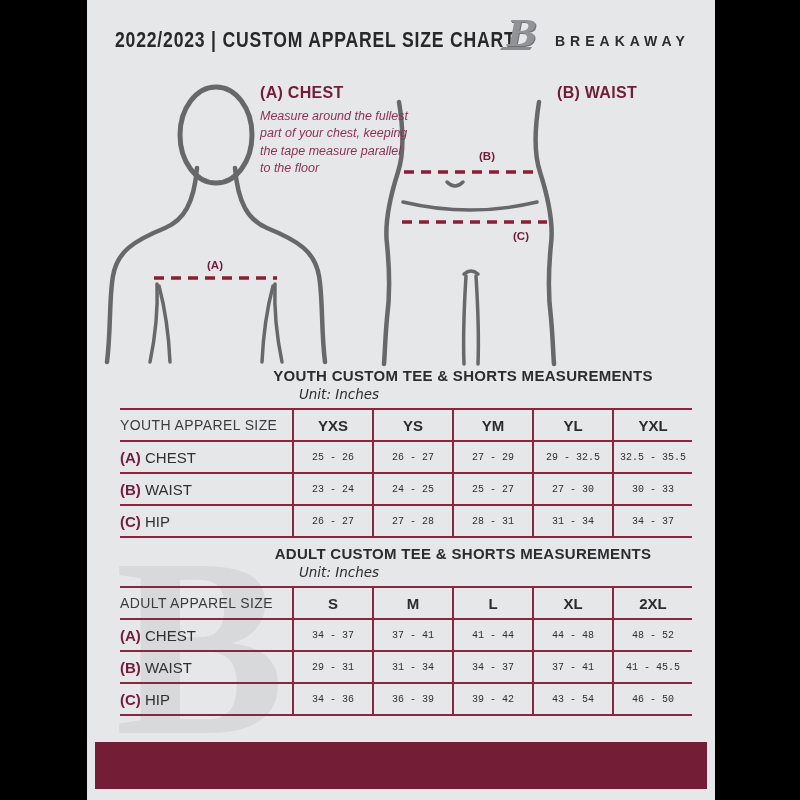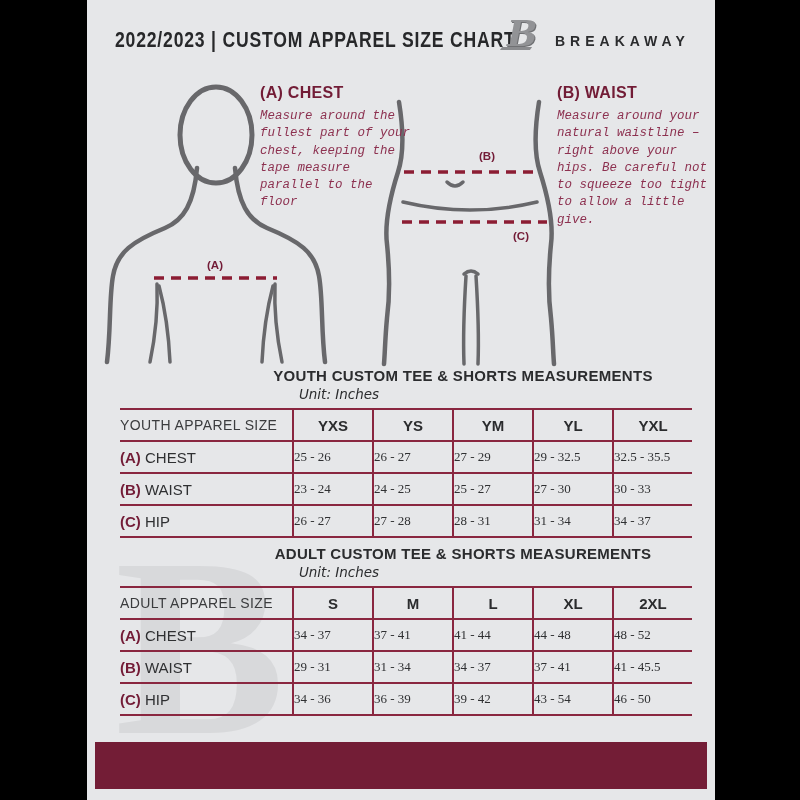--- a/index.html
+++ b/index.html
@@ -22,21 +22,21 @@
 
   
   .diagram{position:absolute;left:0;top:78px;width:628px;height:292px;z-index:1;}
   .diagram svg{position:absolute;left:0;top:0;}
   .body-line{fill:none;stroke:#68686b;stroke-width:4.5;stroke-linecap:round;}
   .body-line-thin{fill:none;stroke:#68686b;stroke-width:3.5;stroke-linecap:round;}
   .dash{stroke:#8c1d33;stroke-width:3.5;stroke-dasharray:10 7;fill:none;}
   .marker{font-family:"Liberation Sans",sans-serif;font-weight:bold;font-size:11.5px;fill:#731c37;}
   .guide-block{position:absolute;width:152px;}
   .guide-head{font-weight:bold;font-size:16px;color:#721c36;letter-spacing:0.3px;margin-bottom:6px;}
-  .guide-body{font-family:Liberation Mono, monospace;font-style:italic;font-size:12.5px;
+  .guide-body{font-family:Liberation Sans, sans-serif;font-style:italic;font-size:12.5px;
               line-height:1.38;color:#8d3150;}
   .gb-chest{left:173px;top:6px;}
   .gb-waist{left:470px;top:6px;}
   .gb-hips{left:470px;top:144px;}
 
   
   .sec-title{position:absolute;left:0;width:752px;text-align:center;font-weight:bold;
              font-size:15px;letter-spacing:0.3px;color:#2b2c2e;z-index:1;}
   .sec-unit{position:absolute;left:0;width:504px;text-align:center;
             font-family:"DejaVu Sans",sans-serif;font-style:italic;font-size:13.5px;
@@ -47,21 +47,21 @@
   .size-table td,.size-table th{padding:0;border-top:2px solid #8a2740;background:transparent;}
   .size-table tr:last-child td{border-bottom:2px solid #8a2740;}
   .size-table .vline{border-left:2px solid #8a2740;border-radius:10px;}
   .col-label{width:172px;}
   .col-val{width:78px;}
   .lbl-cell{text-align:left;padding-left:14px;font-size:14px;letter-spacing:0.4px;color:#3b3c3e;
             font-weight:normal;}
   .size-code{text-align:center;font-weight:bold;font-size:15px;color:#2b2c2e;}
   .row-label{text-align:left;padding-left:14px;font-size:15px;color:#2f3032;}
   .row-label .pref{font-weight:bold;color:#731c37;}
-  .val-cell{text-align:left;font-family:Liberation Serif, serif;font-size:13px;color:#2f3032;}
+  .val-cell{text-align:center;font-family:Liberation Mono, monospace;font-size:10px;color:#2f3032;}
 
   #youth-title{top:367px;} #youth-unit{top:386px;} #youth-table{top:408px;}
   #adult-title{top:545px;} #adult-unit{top:564px;} #adult-table{top:586px;}
 
   
   .watermark{position:absolute;left:28px;top:520px;font-family:"Liberation Serif",serif;
              font-weight:bold;font-size:255px;line-height:255px;color:#d8d9db;z-index:0;
              user-select:none;}
   .footer-bar{position:absolute;left:8px;top:742px;width:612px;height:47px;background:#731d36;
               z-index:3;}
@@ -112,21 +112,20 @@
           <text class="marker" x="434" y="162" text-anchor="middle">(C)</text>
         </g>
       </svg>
 
       <div class="guide-block gb-chest">
         <div class="guide-head">(A) CHEST</div>
         <div class="guide-body">Measure around the fullest part of your chest, keeping the tape measure parallel to the floor</div>
       </div>
       <div class="guide-block gb-waist">
         <div class="guide-head">(B) WAIST</div>
-        <div class="guide-body">Measure around your natural waistline – right above your hips. Be careful not to squeeze too tight to allow a little give.</div>
       </div>
     </div>
 
     <div class="sec-title" id="youth-title">YOUTH CUSTOM TEE &amp; SHORTS MEASUREMENTS</div>
     <div class="sec-unit" id="youth-unit">Unit: Inches</div>
     <table class="size-table" id="youth-table">
       <tbody>
           <tr>
         <th class="col-label lbl-cell">YOUTH APPAREL SIZE</th>
         <th class="col-val size-code vline">YXS</th>

